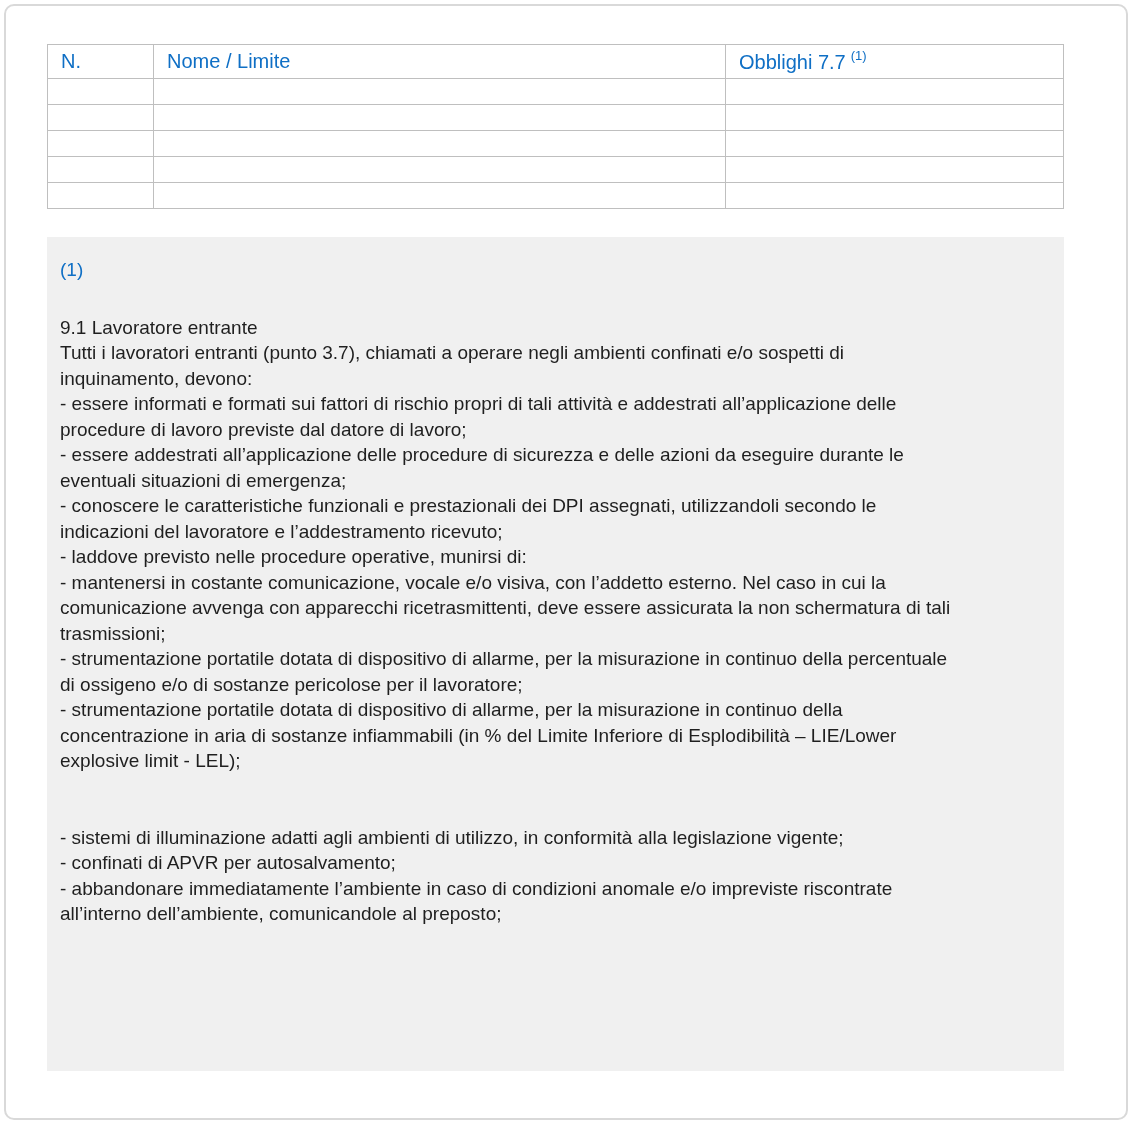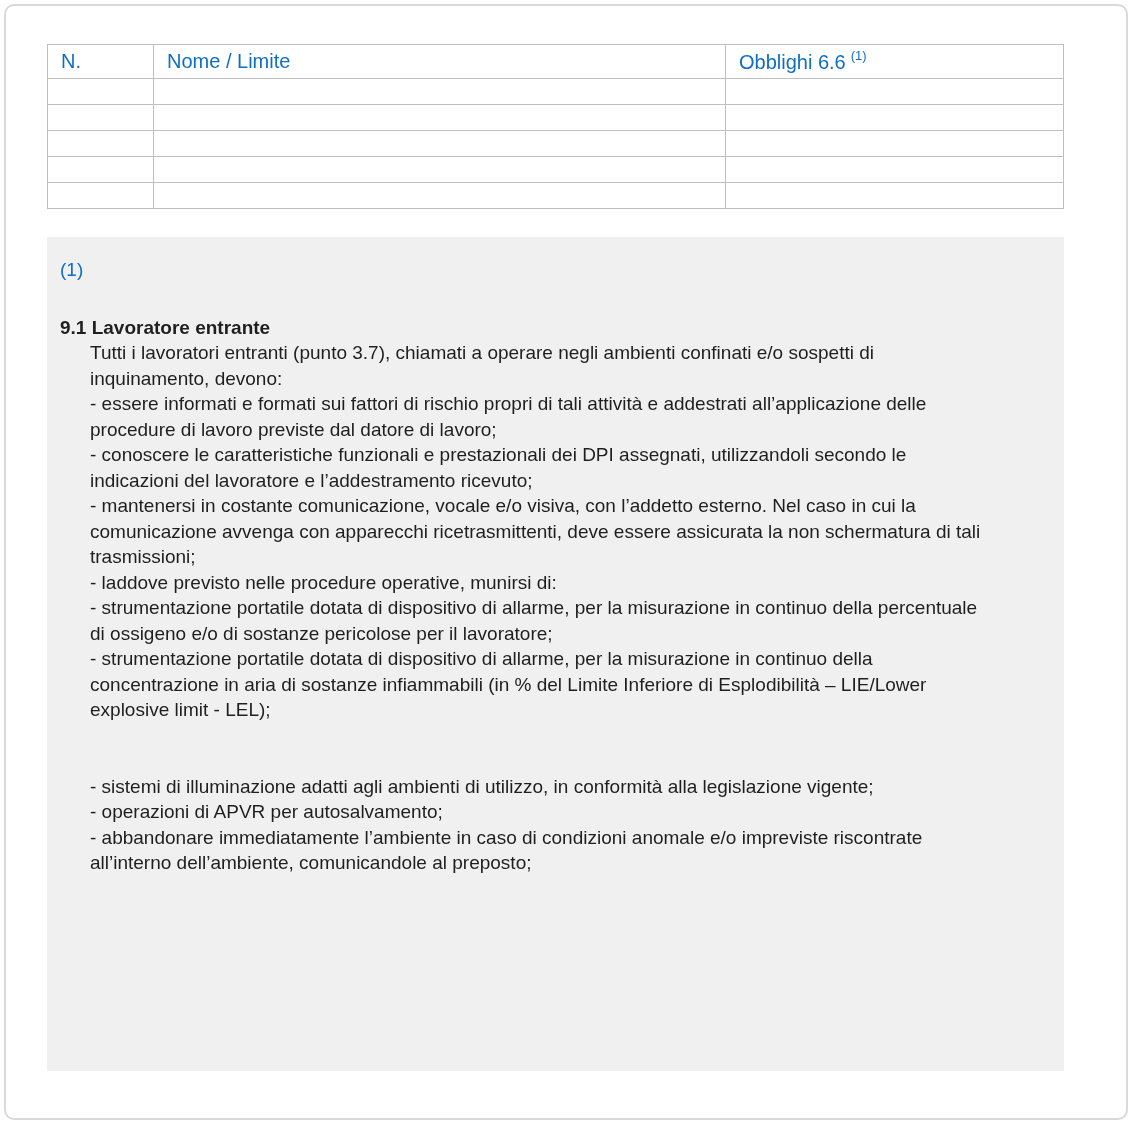--- a/index.html
+++ b/index.html
@@ -75,29 +75,28 @@
   }
   .ref-label {
     color: var(--accent);
     font-size: 19px;
     line-height: 25.5px;
     margin-bottom: 32px;
   }
   .note-heading {
     font-size: 19px;
     line-height: 25.5px;
-    font-weight: bold;
+    font-weight: normal;
     color: var(--text);
   }
   .para {
     font-size: 19px;
     line-height: 25.5px;
     color: var(--text);
     white-space: pre-line;
-    margin-left: 30px;
   }
   .para:empty { height: 25.5px; }
 </style>
 </head>
 <body>
 
 <div class="canvas">
   <div class="page-frame"></div>
 
   <table class="sig-table">
@@ -108,21 +107,21 @@
       </colgroup>
     <thead>
       <tr>
         <th>
           <span>N.</span>
         </th>
         <th>
           <span>Nome / Limite</span>
         </th>
         <th>
-          <span>Obblighi 6.6</span><sup>(1)</sup>
+          <span>Obblighi 7.7</span><sup>(1)</sup>
         </th>
       </tr>
     </thead>
     <tbody id="table-body">
         <tr>
           <td></td>
           <td></td>
           <td></td>
         </tr>
         <tr>
@@ -152,45 +151,47 @@
     <div class="ref-label">(1)</div>
     <div class="note-heading">9.1 Lavoratore entrante</div>
     <div>
 
         <div class="para">Tutti i lavoratori entranti (punto 3.7), chiamati a operare negli ambienti confinati e/o sospetti di
 inquinamento, devono:</div>
 
         <div class="para">- essere informati e formati sui fattori di rischio propri di tali attività e addestrati all’applicazione delle
 procedure di lavoro previste dal datore di lavoro;</div>
 
+        <div class="para">- essere addestrati all’applicazione delle procedure di sicurezza e delle azioni da eseguire durante le
+eventuali situazioni di emergenza;</div>
 
         <div class="para">- conoscere le caratteristiche funzionali e prestazionali dei DPI assegnati, utilizzandoli secondo le
 indicazioni del lavoratore e l’addestramento ricevuto;</div>
 
+        <div class="para">- laddove previsto nelle procedure operative, munirsi di:</div>
+
         <div class="para">- mantenersi in costante comunicazione, vocale e/o visiva, con l’addetto esterno. Nel caso in cui la
 comunicazione avvenga con apparecchi ricetrasmittenti, deve essere assicurata la non schermatura di tali
 trasmissioni;</div>
-
-        <div class="para">- laddove previsto nelle procedure operative, munirsi di:</div>
 
         <div class="para">- strumentazione portatile dotata di dispositivo di allarme, per la misurazione in continuo della percentuale
 di ossigeno e/o di sostanze pericolose per il lavoratore;</div>
 
         <div class="para">- strumentazione portatile dotata di dispositivo di allarme, per la misurazione in continuo della
 concentrazione in aria di sostanze infiammabili (in % del Limite Inferiore di Esplodibilità – LIE/Lower
 explosive limit - LEL);</div>
 
         <div class="para"></div>
 
 
         <div class="para"></div>
 
         <div class="para">- sistemi di illuminazione adatti agli ambienti di utilizzo, in conformità alla legislazione vigente;</div>
 
-        <div class="para">- operazioni di APVR per autosalvamento;</div>
+        <div class="para">- confinati di APVR per autosalvamento;</div>
 
         <div class="para">- abbandonare immediatamente l’ambiente in caso di condizioni anomale e/o impreviste riscontrate
 all’interno dell’ambiente, comunicandole al preposto;</div>
 
 
       </div>
   </div>
 </div>
 
 </body></html>

